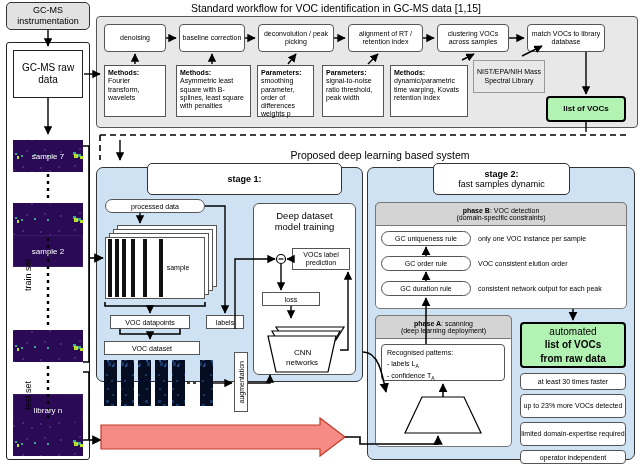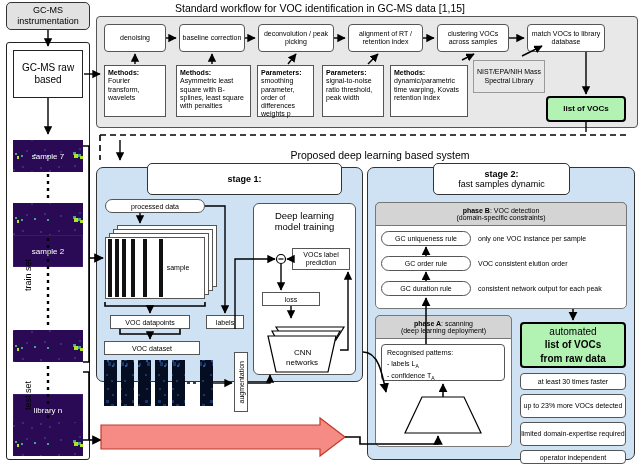--- a/index.html
+++ b/index.html
@@ -17,21 +17,21 @@
   .hmtxt{position:absolute;left:0;right:0;top:50%;transform:translateY(-50%);
          color:#fff;text-align:center;font-size:8px;z-index:3;}
   .strip{background:#050d22;border:1px solid #8fa3bd;}
   .vrt{writing-mode:vertical-rl;transform:rotate(180deg);}
   .bold{font-weight:bold;}
   .grayhdr{background:#d4d4d4;border:1px solid #777;}
 </style>
 </head>
 <body>
 
-<div class="abs" style="left:170px;top:1px;width:300px;height:14px;">
+<div class="abs" style="left:186px;top:1px;width:300px;height:14px;">
   <div class="ctr title" style="height:14px;">Standard workflow for VOC identification in GC-MS data [1,15]</div>
 </div>
 
 <div class="abs round" style="left:96px;top:16px;width:542px;height:112px;background:#e8e8e8;border:1px solid #555;"></div>
 
 <div class="abs wbox round ctr lbl" style="left:104px;top:24px;width:62px;height:28px;">
     <span>denoising</span>
   </div>
 <div class="abs wbox round ctr lbl" style="left:179px;top:24px;width:66px;height:28px;">
     <span>baseline correction</span>
@@ -78,21 +78,21 @@
   <span>list of VOCs</span>
 </div>
 
 <div class="abs round ctr lbl" style="left:6px;top:2px;width:84px;height:28px;background:#e2e2e2;border:1px solid #333;border-radius:5px;font-size:9px;">
   <span>GC-MS instrumentation</span>
 </div>
 
 <div class="abs" style="left:6px;top:42px;width:84px;height:418px;background:#fff;border:1.5px solid #222;border-radius:3px;"></div>
 
 <div class="abs wbox ctr lbl" style="left:13px;top:50px;width:70px;height:48px;border:1.5px solid #222;font-size:10px;">
-  <span>GC-MS raw based</span>
+  <span>GC-MS raw data</span>
 </div>
 
 <div class="abs hm" style="left:13px;top:140px;width:70px;height:32px;">
   <div class="hmtxt">sample 7</div>
 </div>
 <div class="abs hm" style="left:13px;top:203px;width:70px;height:32px;">
   <div class="hmtxt">sample 2</div>
 </div>
 <div class="abs hm" style="left:13px;top:330px;width:70px;height:32px;">
   <div class="hmtxt">library n</div>
@@ -149,21 +149,21 @@
 <div class="abs strip" style="left:155px;top:360px;width:13px;height:46px;"></div>
 <div class="abs strip" style="left:172px;top:360px;width:13px;height:46px;"></div>
 <div class="abs strip" style="left:200px;top:360px;width:13px;height:46px;"></div>
 
 <div class="abs wbox ctr" style="left:234px;top:352px;width:14px;height:60px;">
   <span class="vrt">augmentation</span>
 </div>
 
 <div class="abs wbox round" style="left:253px;top:203px;width:103px;height:172px;border:1px solid #555;border-radius:6px;"></div>
 <div class="abs ctr" style="left:255px;top:207px;width:99px;height:28px;flex-direction:column;font-size:9.5px;">
-  <div>Deep learning</div>
+  <div>Deep dataset</div>
   <div>model training</div>
 </div>
 <div class="abs wbox ctr lbl" style="left:292px;top:248px;width:58px;height:22px;">
   <span>VOCs label prediction</span>
 </div>
 <div class="abs wbox ctr" style="left:262px;top:292px;width:58px;height:14px;">
   <span>loss</span>
 </div>
 <div class="abs ctr" style="left:258px;top:322px;width:90px;height:52px;">
   <span style="position:absolute;left:18px;top:14px;width:52px;text-align:center;line-height:1.3;">CNN networks</span>

